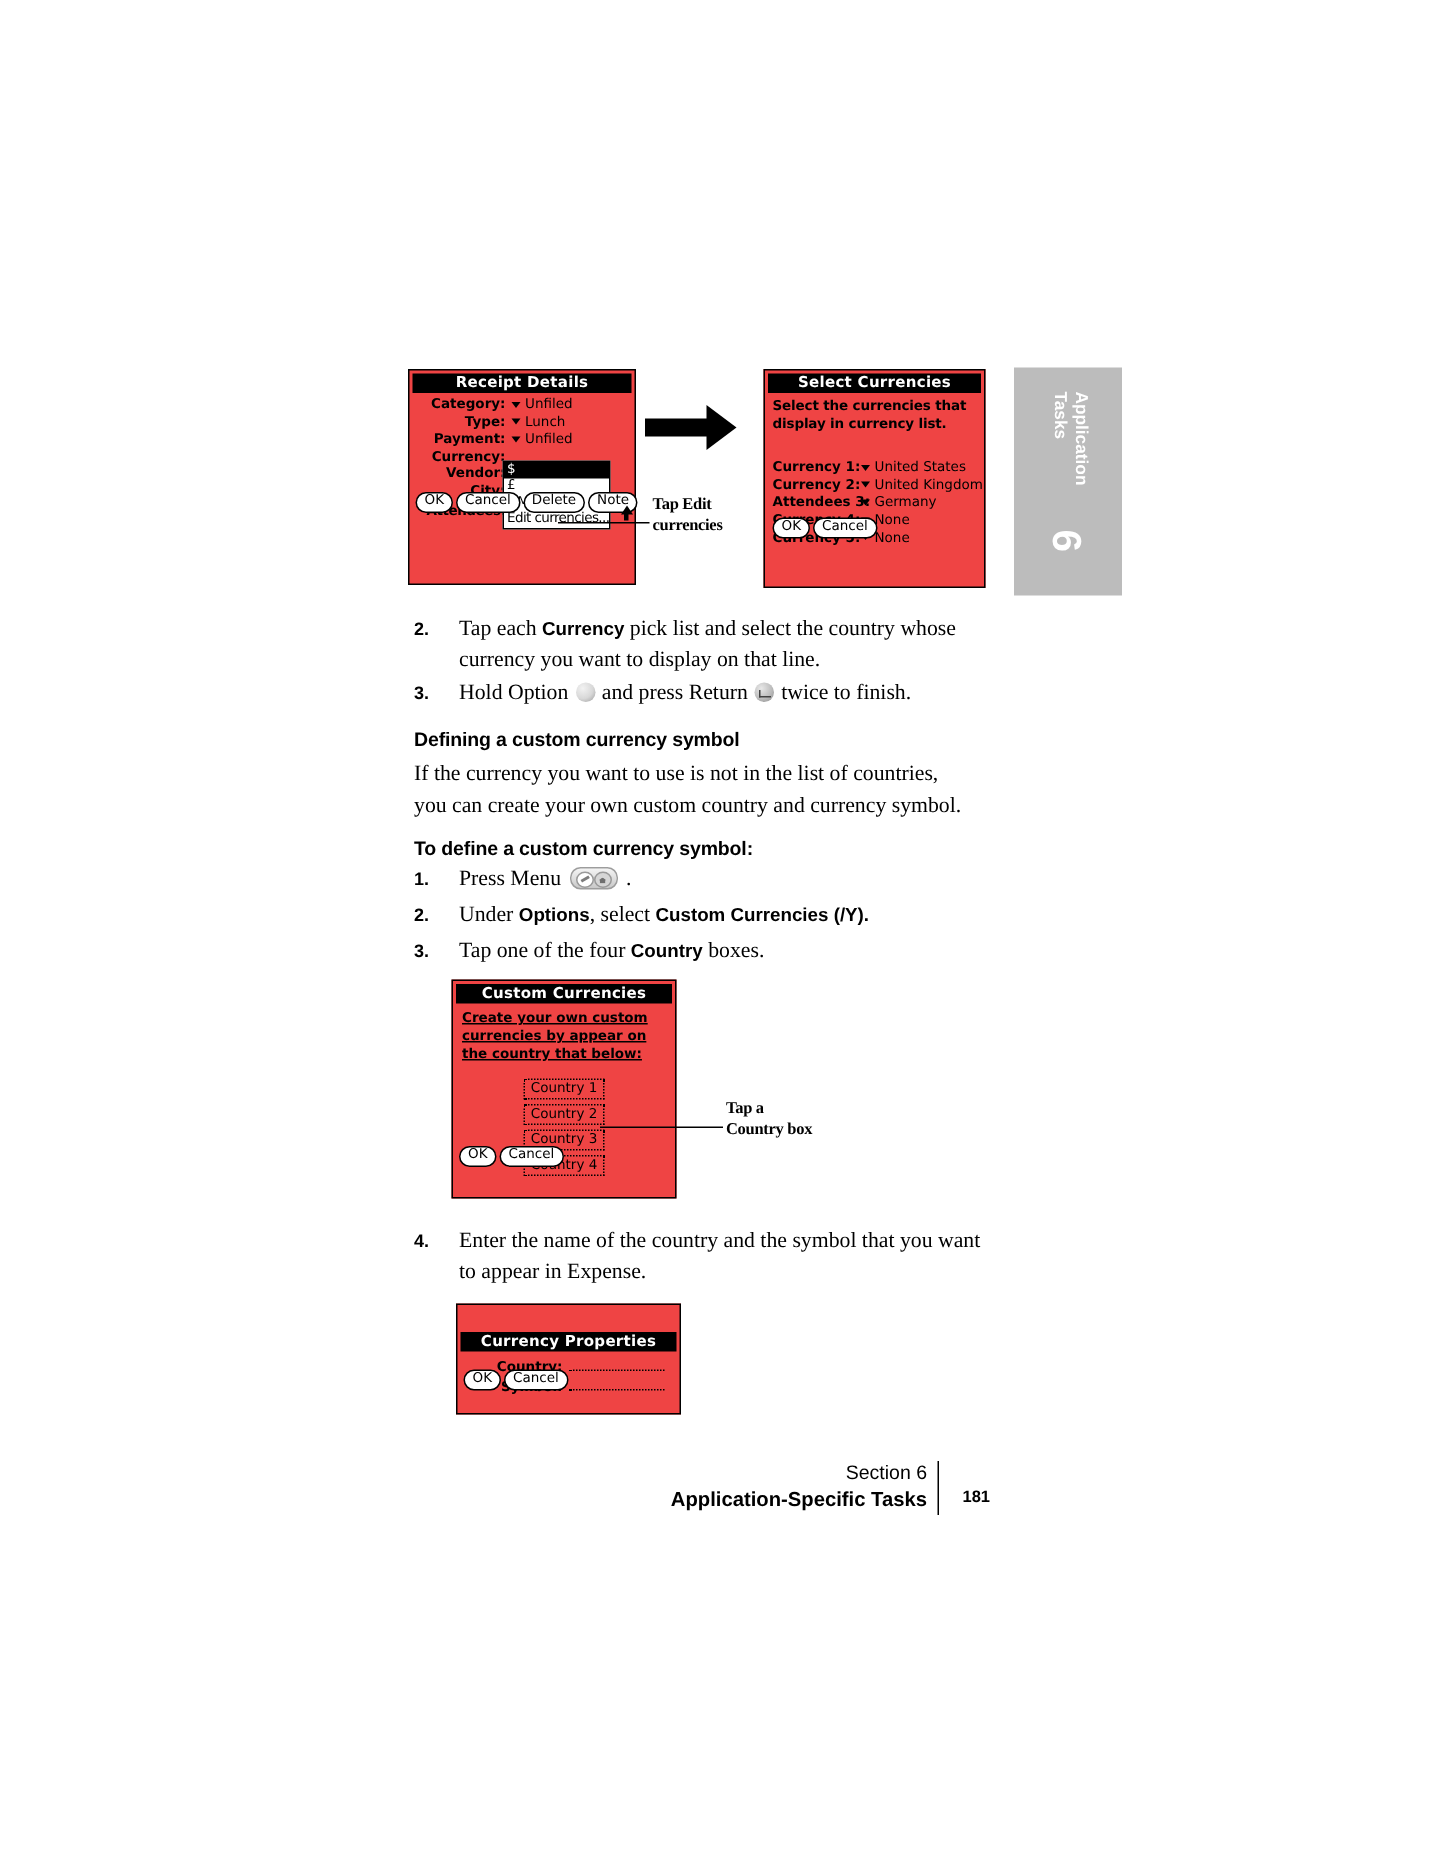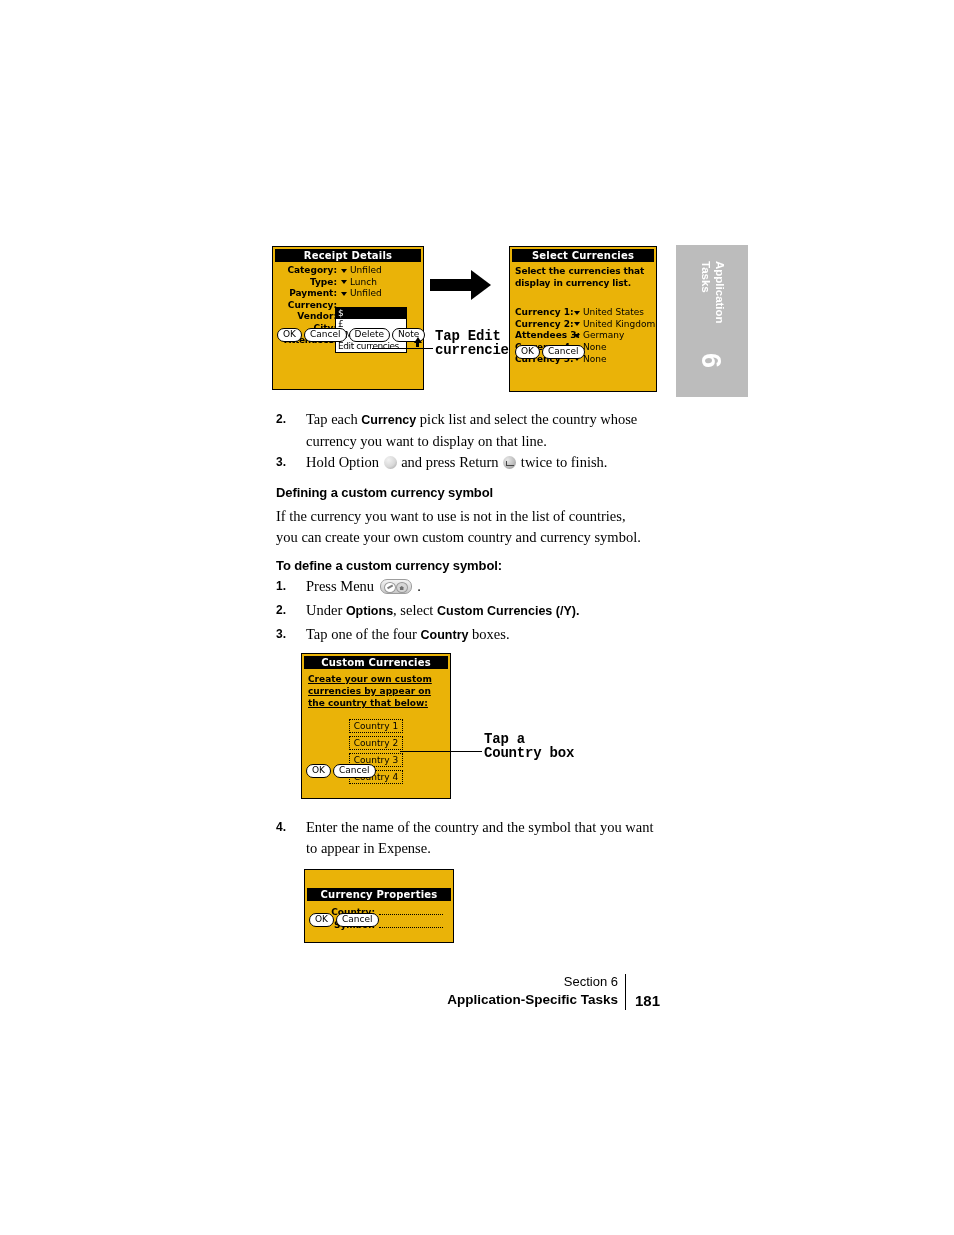--- a/index.html
+++ b/index.html
@@ -13,21 +13,21 @@
     position: relative;
     font-family: "Liberation Serif", serif;
     color: #000;
     overflow: hidden;
   }
   .bold { font-weight: bold; }
 
   
   .palm-screen {
     position: absolute;
-    background: #eab308;
+    background: #ef4444;
     border: 1.5px solid #000;
     box-sizing: border-box;
     font-family: "DejaVu Sans", sans-serif;
     color: #000;
   }
   .palm-title {
     background: #000;
     color: #fff;
     text-align: center;
     font-weight: bold;
@@ -108,23 +108,23 @@
     position: absolute;
     width: 0; height: 0;
     border-top: 15px solid transparent;
     border-bottom: 15px solid transparent;
     border-left: 20px solid #000;
   }
 
   
   .callout {
     position: absolute;
-    font-family: Liberation Mono, monospace;
-    font-weight: bold;
-    font-size: 14px;
+    font-family: Liberation Serif, serif;
+    font-weight: bold;
+    font-size: 11px;
     line-height: 14px;
     letter-spacing: -0.2px;
     color: #000;
   }
   .leader {
     position: absolute;
     background: #000;
     height: 1px;
   }
 
@@ -276,21 +276,21 @@
     text-align: center;
     white-space: nowrap;
   }
   .footer .rule {
     position: absolute;
     width: 1px;
     background: #000;
   }
   .footer .pageno {
     position: absolute;
-    font-size: 15px;
+    font-size: 11px;
     font-weight: bold;
   }
 </style>
 </head>
 <body>
 
 <div class="side-tab" style="left:676px; top:245px; width:72px; height:152px;">
   <span class="rot" style="left:50px; top:16px;">Application</span>
   <span class="rot" style="left:36px; top:16px;">Tasks</span>
   <span class="num" style="left:48px; top:108px;">6</span>

